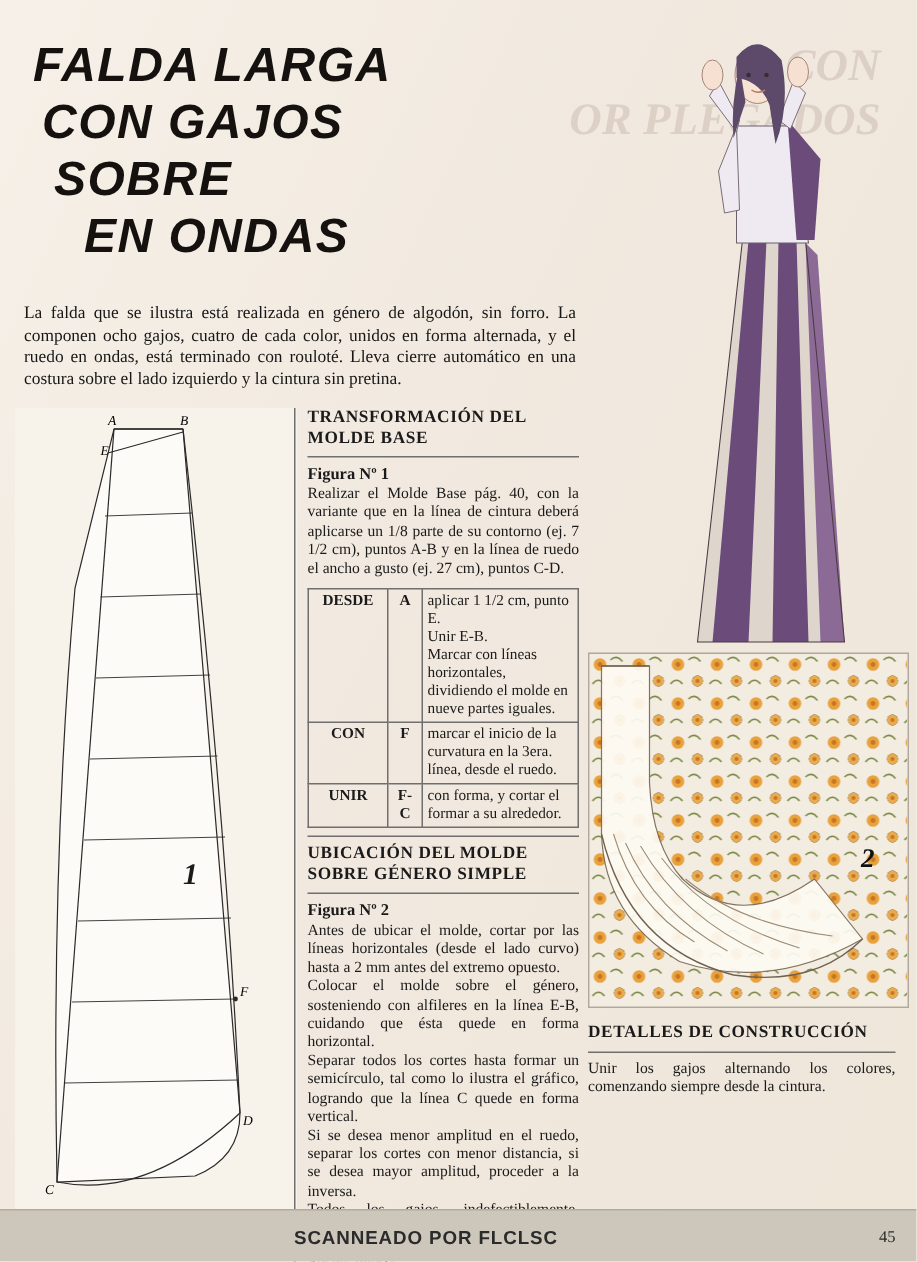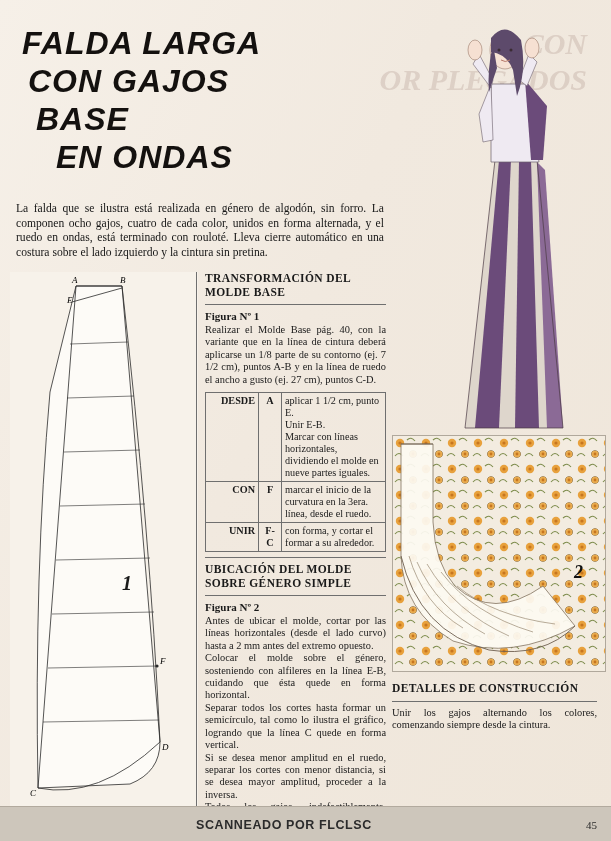--- a/index.html
+++ b/index.html
@@ -127,21 +127,21 @@
     border-collapse: collapse;
     font-size: 10.2px;
     line-height: 12px;
     margin-top: 6px;
   }
   table.meas td {
     border: 1px solid #6f6f6f;
     padding: 2px 3px;
     vertical-align: top;
   }
-  td.c1 { width: 46px; font-weight: bold; text-align: right; }
+  td.c1 { width: 46px; font-weight: bold; text-align: center; }
   td.c2 { width: 16px; font-weight: bold; text-align: center; }
   td.c3 { }
 
   
   .illus-model {
     position: absolute;
     right: 6px;
     top: 10px;
     width: 218px;
     height: 425px;
@@ -237,21 +237,21 @@
       <path d="M106 34 Q100 60 102 82 L110 58 Z" fill="#5d4a6b"></path>
       <circle cx="112" cy="40" r="1.5" fill="#3a2b33"></circle>
       <circle cx="124" cy="40" r="1.5" fill="#3a2b33"></circle>
       <path d="M114 50 Q118 53 123 50" stroke="#b5786a" stroke-width="1" fill="none"></path>
     </svg>
   </div>
 
   <div class="title-block">
     <div class="title-line l1">FALDA LARGA</div>
     <div class="title-line l2">CON GAJOS</div>
-    <div class="title-line l3">BASE</div>
+    <div class="title-line l3">SOBRE</div>
     <div class="title-line l4">EN ONDAS</div>
   </div>
 
   <div class="intro">La falda que se ilustra está realizada en género de algodón, sin forro. La componen ocho gajos, cuatro de cada color, unidos en forma alternada, y el ruedo en ondas, está terminado con rouloté. Lleva cierre automático en una costura sobre el lado izquierdo y la cintura sin pretina.</div>
 
   <div class="fig1">
     <svg width="188" height="540" viewBox="0 0 188 540">
 
       <path d="M66 14 L112 14 L150 470 Q150 500 120 512 L28 516 Q24 300 40 120 Z" fill="#fdfbf7" stroke="#2a2a2a" stroke-width="0.8"></path>
 

